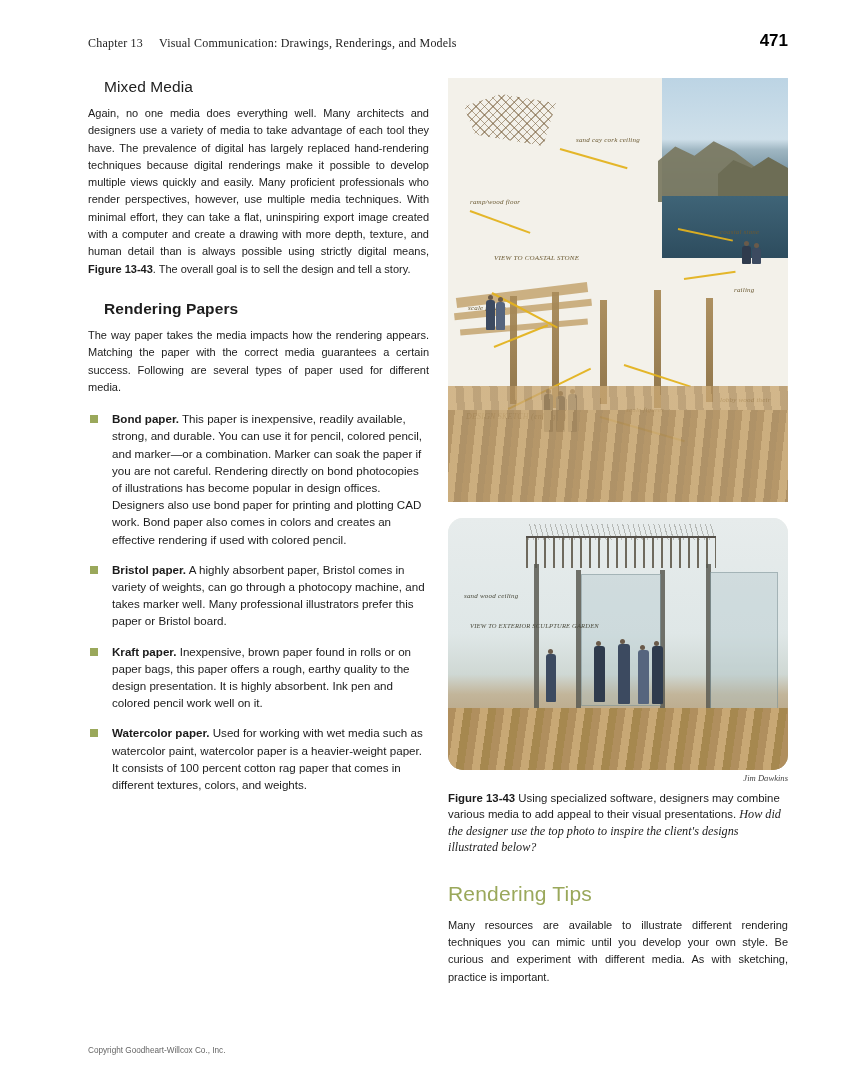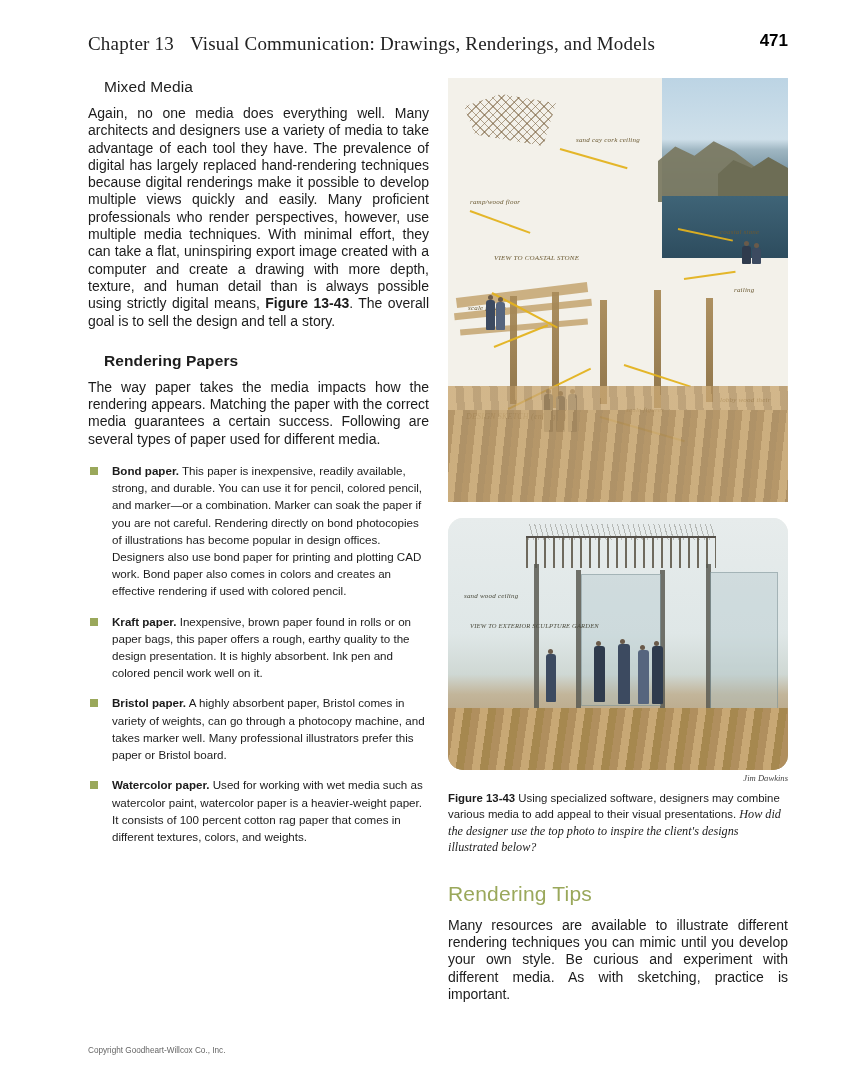--- a/index.html
+++ b/index.html
@@ -25,21 +25,21 @@
   
   .runhead {
     position: absolute;
     left: 88px;
     top: 33px;
     width: 700px;
     height: 22px;
   }
   .runhead .chapter {
     font-family: "Liberation Serif", serif;
-    font-size: 19px;
+    font-size: 12px;
     color: #222;
     letter-spacing: .2px;
   }
   .runhead .chapter .num {
     margin-right: 16px;
   }
   .runhead .folio {
     position: absolute;
     right: 0;
     top: -2px;
@@ -68,21 +68,21 @@
     font-weight: normal;
     color: #1d1d1d;
     margin: 0 0 9px 16px;
     letter-spacing: .1px;
   }
   h2.head.second {
     margin-top: 22px;
     font-weight: bold;
   }
   p.body {
-    font-size: 14px;
+    font-size: 11px;
     line-height: 17.3px;
     text-align: justify;
     margin: 0 0 10px 0;
     color: #1b1b1b;
   }
   p.body b { font-weight: bold; }
 
   
   ul.bullets {
     list-style: none;
@@ -311,25 +311,25 @@
 
     <p class="body">The way paper takes the media impacts how the rendering appears. Matching the paper with the correct media guarantees a certain success. Following are several types of paper used for different media.</p>
 
     <ul class="bullets">
       <li>
         <span class="sq"></span>
         <span class="term">Bond paper.</span><span> This paper is inexpensive, readily available, strong, and durable. You can use it for pencil, colored pencil, and marker—or a combination. Marker can soak the paper if you are not careful. Rendering directly on bond photocopies of illustrations has become popular in design offices. Designers also use bond paper for printing and plotting CAD work. Bond paper also comes in colors and creates an effective rendering if used with colored pencil.</span>
       </li>
       <li>
         <span class="sq"></span>
-        <span class="term">Kraft paper.</span><span> Inexpensive, brown paper found in rolls or on paper bags, this paper offers a rough, earthy quality to the design presentation. It is highly absorbent. Ink pen and colored pencil work well on it.</span>
+        <span class="term">Bristol paper.</span><span> A highly absorbent paper, Bristol comes in variety of weights, can go through a photocopy machine, and takes marker well. Many professional illustrators prefer this paper or Bristol board.</span>
       </li>
       <li>
         <span class="sq"></span>
-        <span class="term">Bristol paper.</span><span> A highly absorbent paper, Bristol comes in variety of weights, can go through a photocopy machine, and takes marker well. Many professional illustrators prefer this paper or Bristol board.</span>
+        <span class="term">Kraft paper.</span><span> Inexpensive, brown paper found in rolls or on paper bags, this paper offers a rough, earthy quality to the design presentation. It is highly absorbent. Ink pen and colored pencil work well on it.</span>
       </li>
       <li>
         <span class="sq"></span>
         <span class="term">Watercolor paper.</span><span> Used for working with wet media such as watercolor paint, watercolor paper is a heavier-weight paper. It consists of 100 percent cotton rag paper that comes in different textures, colors, and weights.</span>
       </li>
     </ul>
   </div>
 
   <div class="col-right">
 

